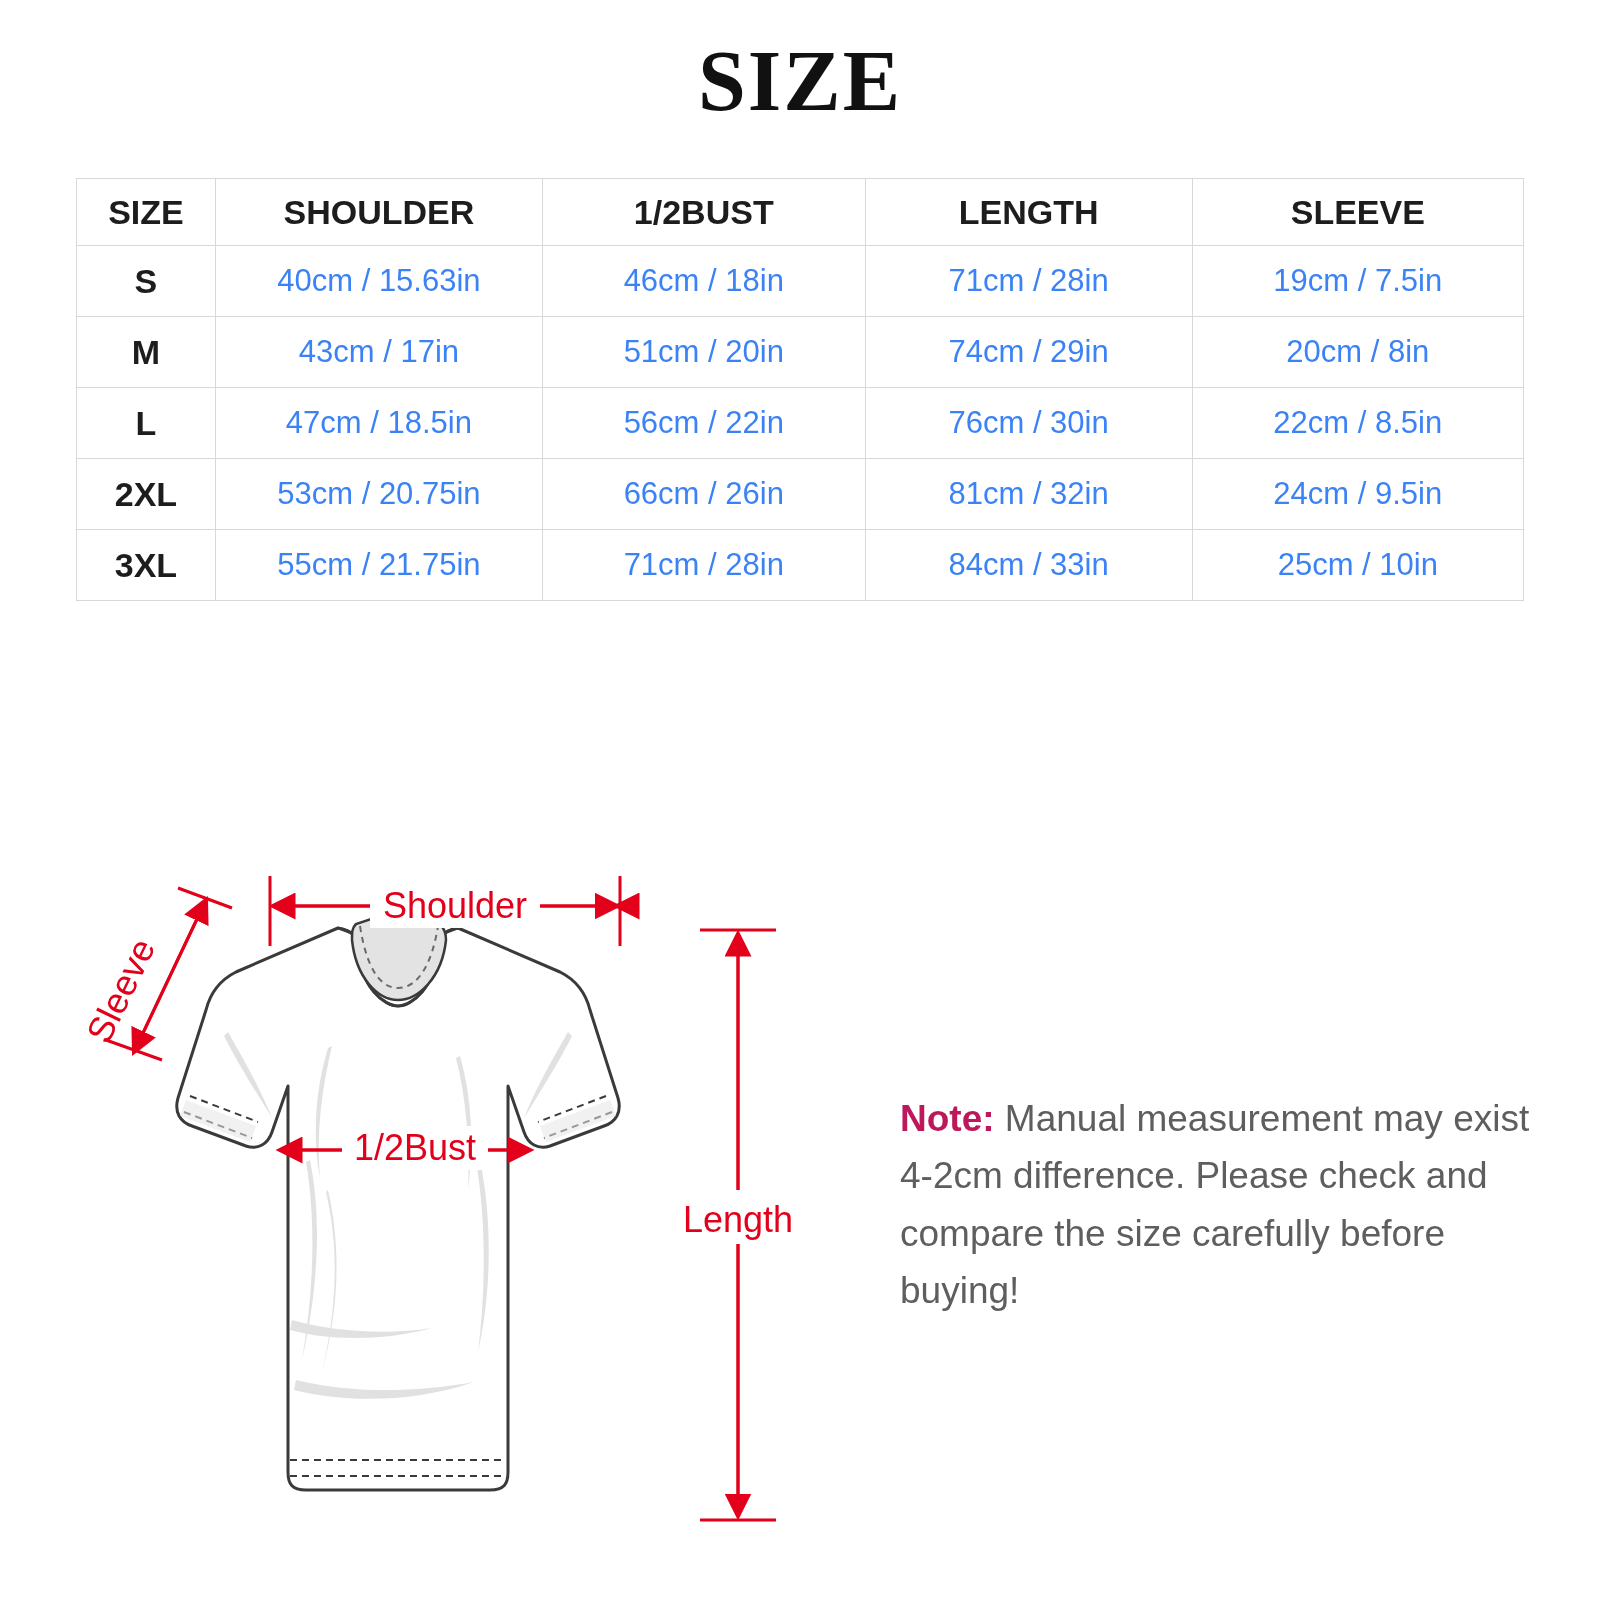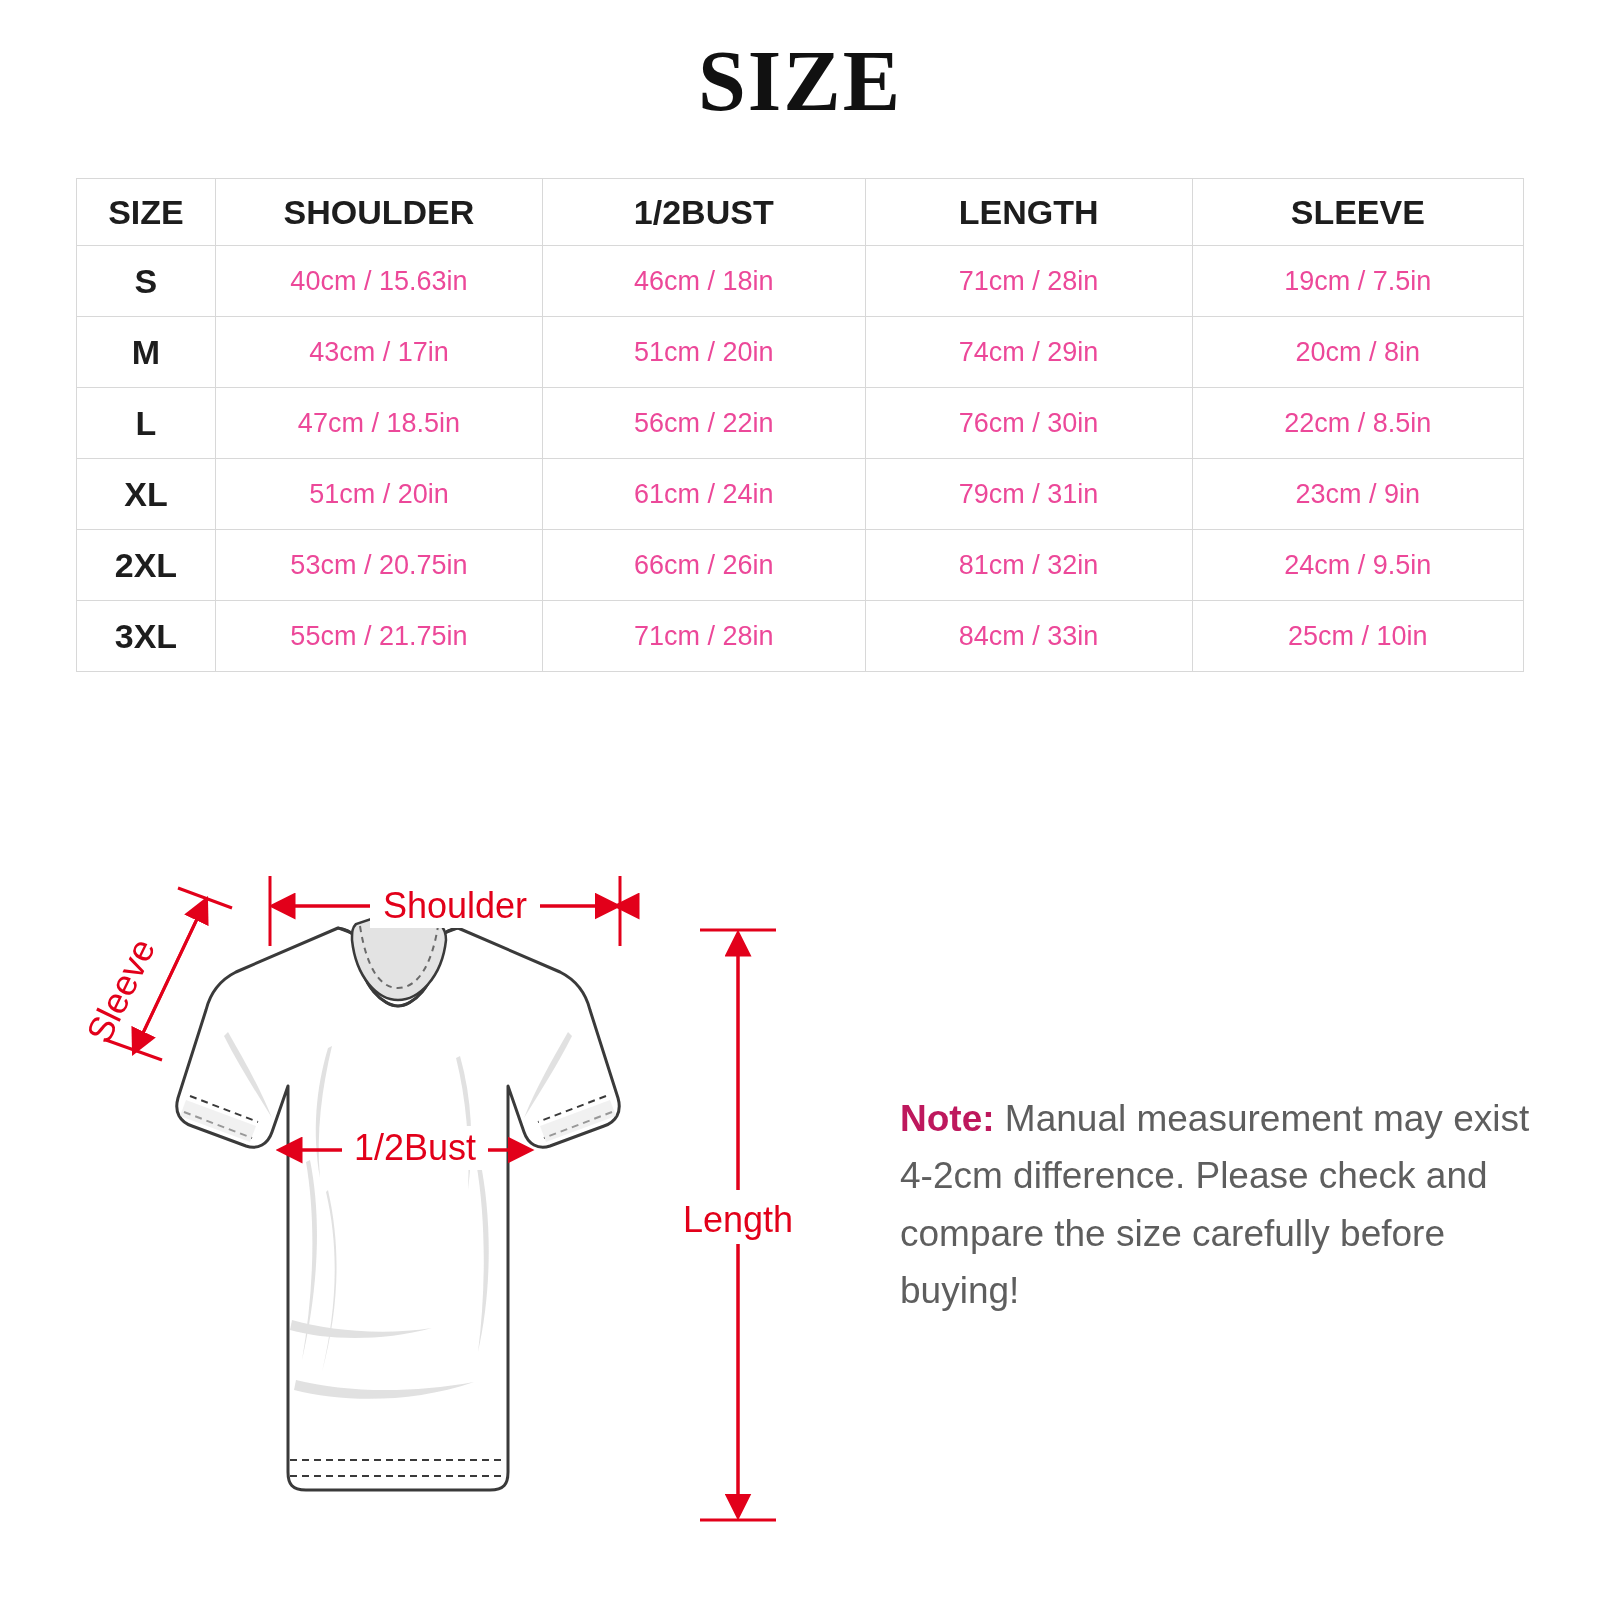--- a/index.html
+++ b/index.html
@@ -55,23 +55,23 @@
     font-weight: bold;
     color: #1d1d1d;
     height: 66px;
   }
   table.size-table td.size-cell {
     font-size: 34px;
     font-weight: bold;
     color: #1d1d1d;
   }
   table.size-table td.val-cell {
-    font-size: 27px;
+    font-size: 31px;
     font-weight: normal;
-    color: #ec4899;
+    color: #3b82f6;
   }
   col.c0 { width: 9.6%; }
   col.c1 { width: 22.6%; }
   col.c2 { width: 22.3%; }
   col.c3 { width: 22.6%; }
   col.c4 { width: 22.9%; }
 
   
   #diagram {
     position: absolute;
@@ -134,27 +134,20 @@
         <td class="val-cell">51cm / 20in</td>
         <td class="val-cell">74cm / 29in</td>
         <td class="val-cell">20cm / 8in</td>
       </tr>
       <tr>
         <td class="size-cell">L</td>
         <td class="val-cell">47cm / 18.5in</td>
         <td class="val-cell">56cm / 22in</td>
         <td class="val-cell">76cm / 30in</td>
         <td class="val-cell">22cm / 8.5in</td>
-      </tr>
-      <tr>
-        <td class="size-cell">XL</td>
-        <td class="val-cell">51cm / 20in</td>
-        <td class="val-cell">61cm / 24in</td>
-        <td class="val-cell">79cm / 31in</td>
-        <td class="val-cell">23cm / 9in</td>
       </tr>
       <tr>
         <td class="size-cell">2XL</td>
         <td class="val-cell">53cm / 20.75in</td>
         <td class="val-cell">66cm / 26in</td>
         <td class="val-cell">81cm / 32in</td>
         <td class="val-cell">24cm / 9.5in</td>
       </tr>
       <tr>
         <td class="size-cell">3XL</td>

